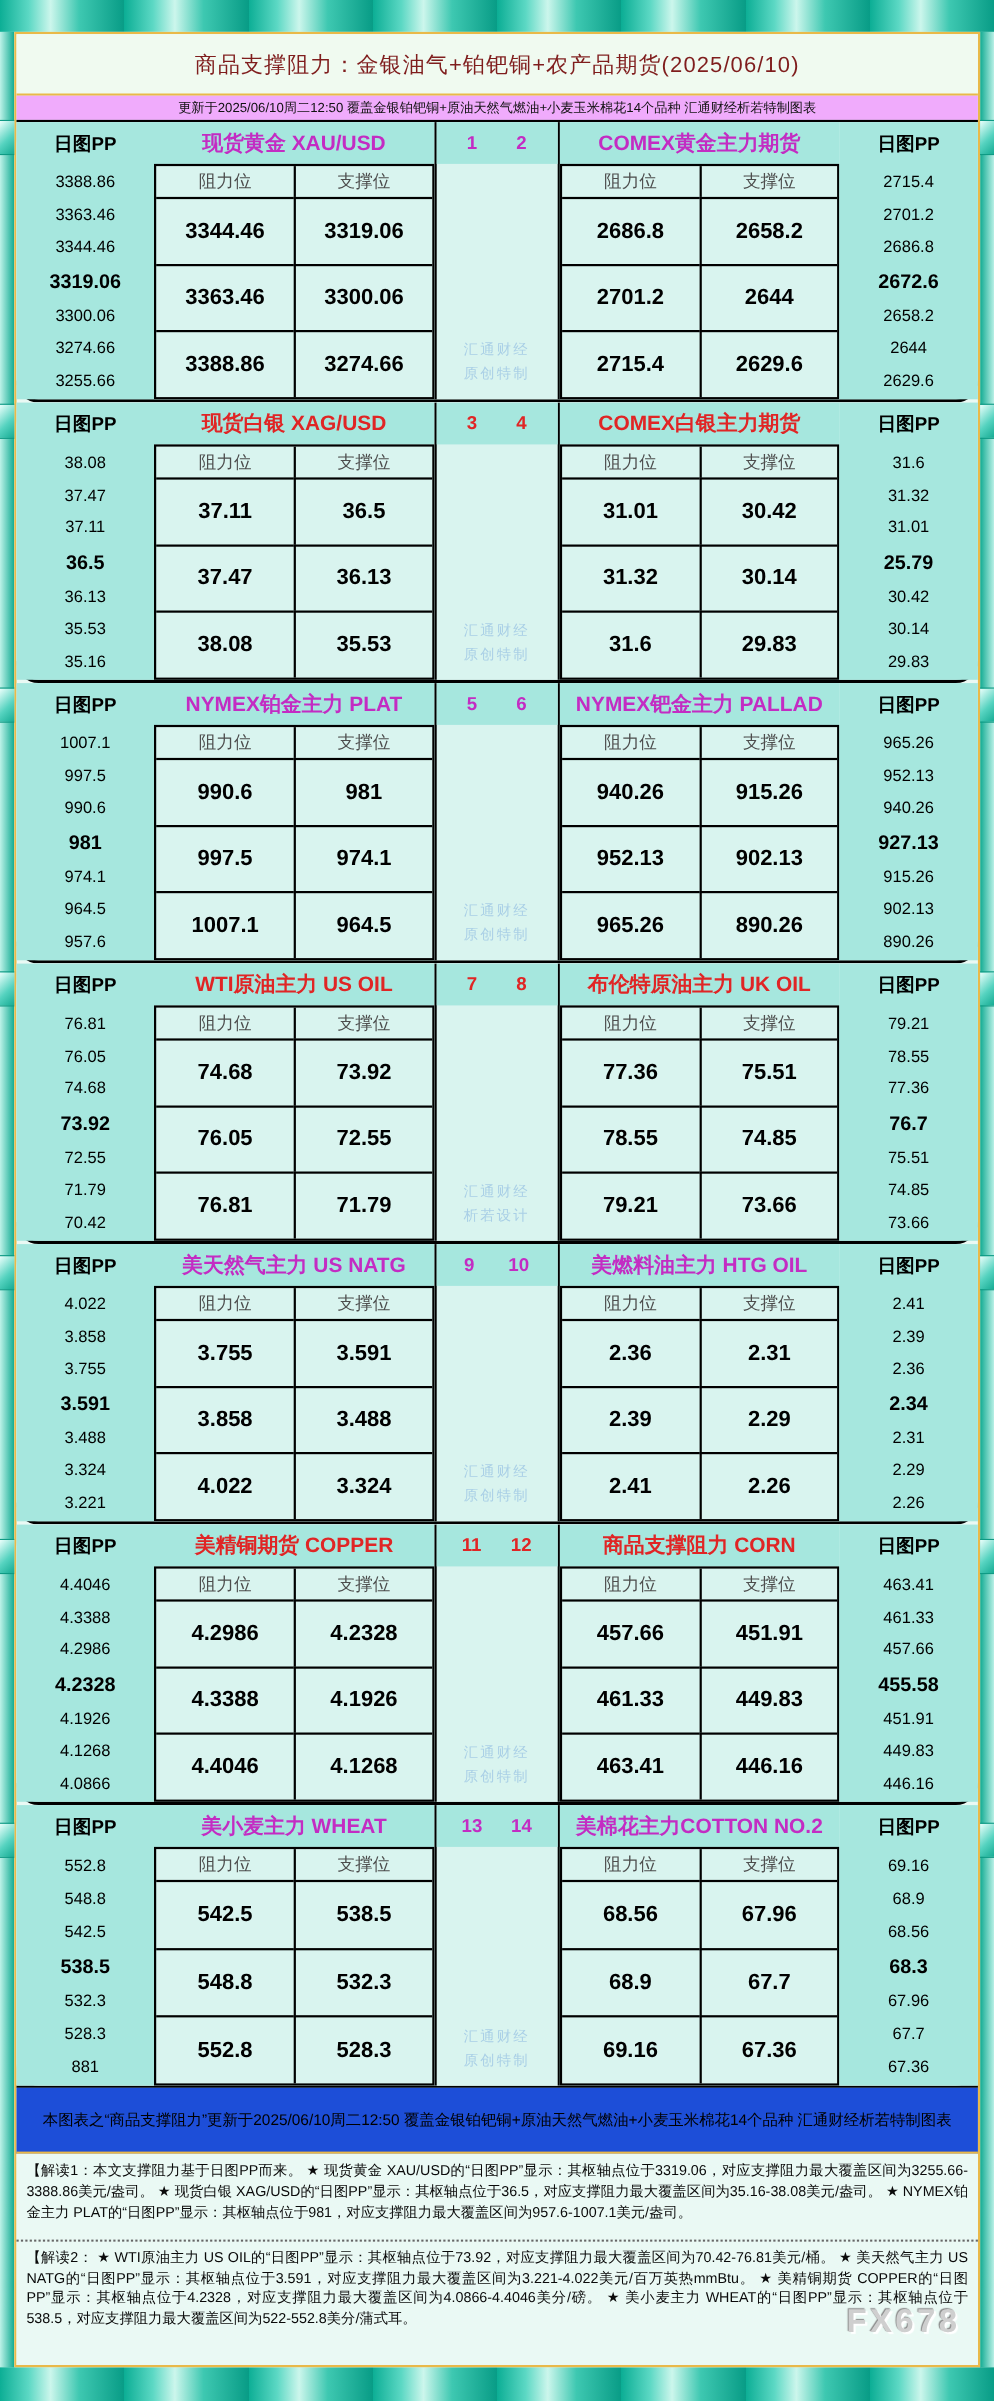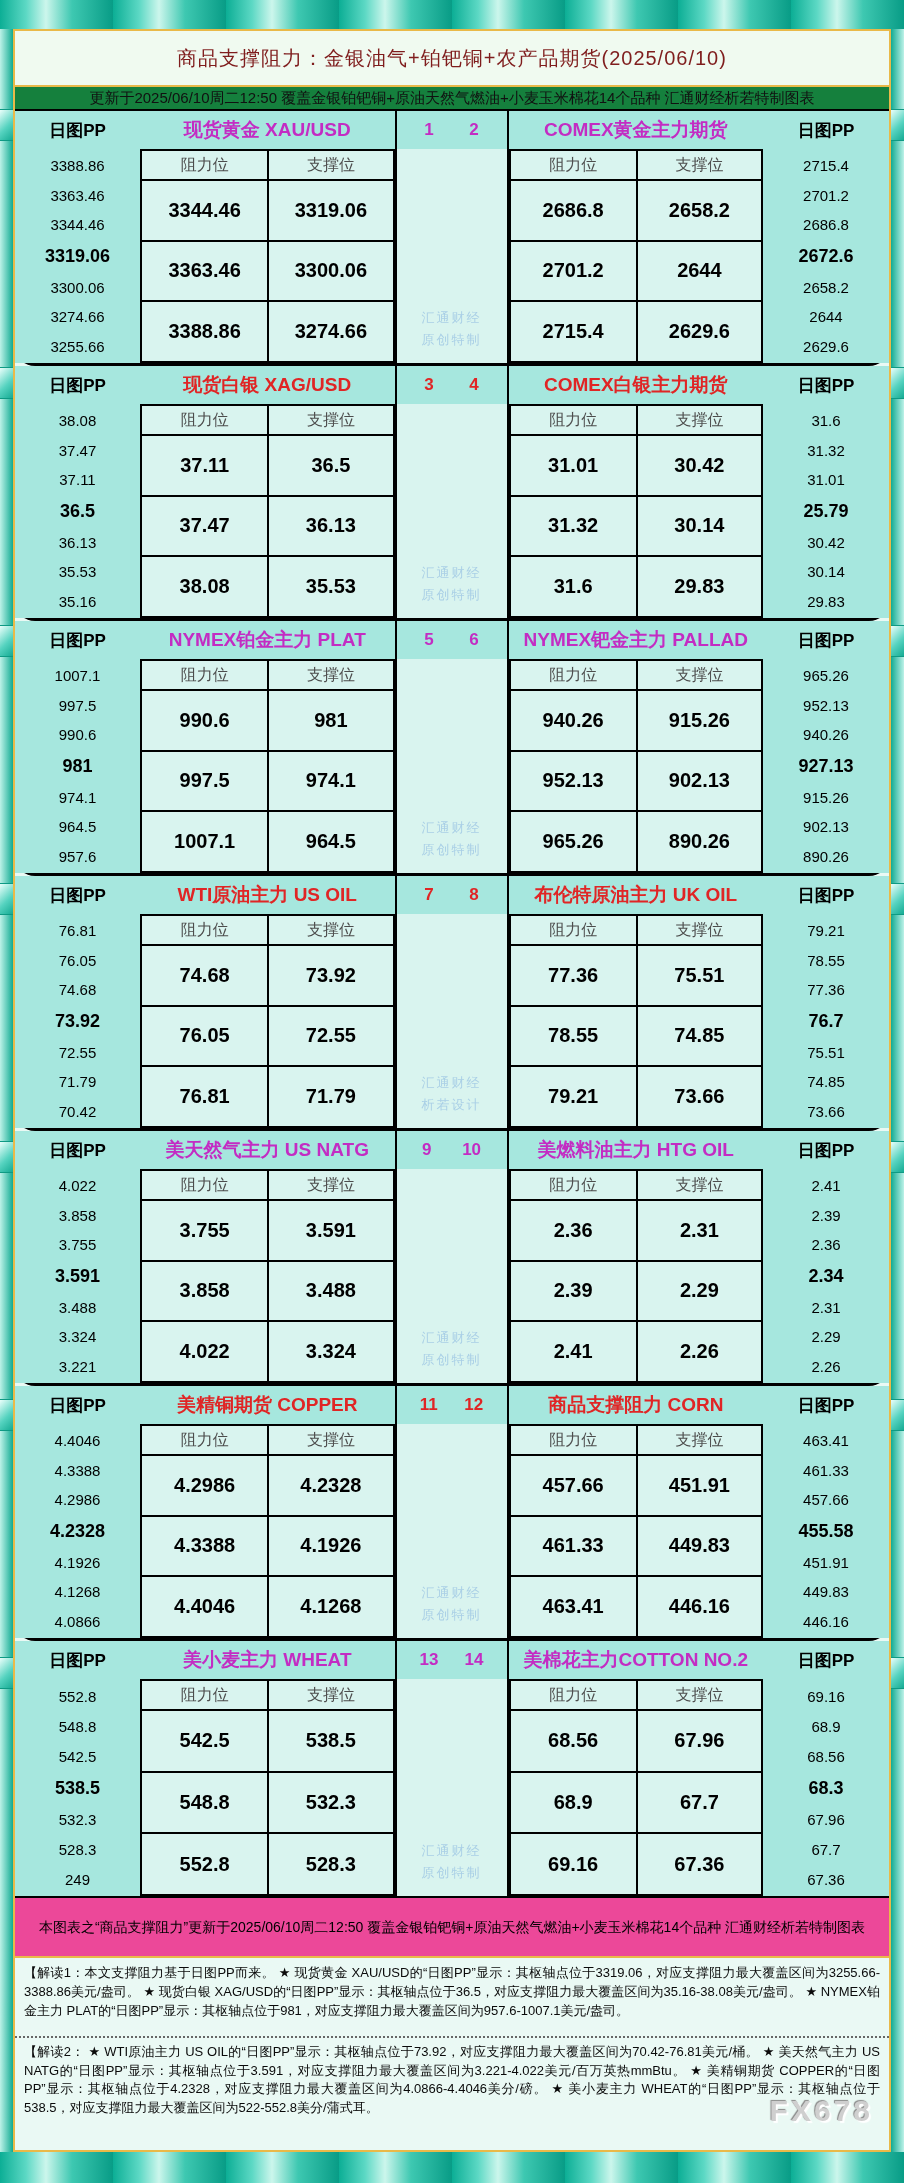--- a/index.html
+++ b/index.html
@@ -22,21 +22,21 @@
   .edge-btn{position:absolute;width:13px;height:30px;z-index:5;
     background:linear-gradient(135deg,#eafffb,#56d3c0 55%,#15ab93);
     border-top:1px solid #0e9a84;border-bottom:1px solid #0e9a84;}
   
   .content{position:absolute;left:13px;top:29px;width:878px;height:2123px;
     border:2px solid #e9b949;box-sizing:border-box;background:#eaf9f4;
     display:flex;flex-direction:column;}
   .title-box{height:54px;flex:none;background:#f0faf0;border-bottom:2px solid #e9b949;
     display:flex;align-items:center;justify-content:center;}
   .title-box span{color:#7f1d1d;font-size:20px;font-weight:normal;letter-spacing:1px;}
-  .subtitle-box{height:22px;flex:none;background:#15803d;color:#111;font-size:15px;
+  .subtitle-box{height:22px;flex:none;background:#f0abfc;color:#111;font-size:12px;
     display:flex;align-items:center;justify-content:center;white-space:nowrap;}
   
   #panels{flex:none;border-top:2px solid #000;border-bottom:2px solid #000;}
   .panel{height:255px;box-sizing:border-box;border-bottom:3px solid #000;display:flex;background:#d9f4ef;border-radius:20px;}
   .panel:last-child{border-bottom:none;}
   .pp-col{width:125px;flex:none;background:#a6e7de;display:flex;flex-direction:column;}
   .pp-col.rcol{width:126px;}
   .pp-head{height:38px;flex:none;display:flex;align-items:center;justify-content:center;
     font-size:17px;font-weight:bold;color:#000;}
   .pp-vals{flex:1;display:flex;flex-direction:column;justify-content:space-around;
@@ -55,21 +55,21 @@
   .t-grid .td{font-size:20px;font-weight:bold;color:#000;}
   .mid-col{width:110px;flex:none;background:#d9f4ef;border-left:2px solid #000;
     border-right:2px solid #000;display:flex;flex-direction:column;}
   .mid-head{height:38px;flex:none;background:#a6e7de;display:flex;align-items:center;
     justify-content:space-around;padding:0 10px;font-size:17px;font-weight:bold;}
   .wm{margin-top:auto;text-align:center;padding-bottom:12px;color:#a9cfe6;
     font-size:13px;line-height:22px;letter-spacing:2px;}
   .magenta .t-title,.magenta .idx{color:#c32cc3;}
   .red .t-title,.red .idx{color:#e02525;}
   
-  .note-box{height:60px;flex:none;border-bottom:2px solid #e9b949;background:#ec4899;
+  .note-box{height:60px;flex:none;border-bottom:2px solid #e9b949;background:#1d4ed8;
     display:flex;align-items:center;justify-content:center;text-align:center;
     font-size:14px;line-height:22px;color:#000;padding:0 14px;box-sizing:border-box;}
   .interp{background:#eaf9f4;color:#0a0a0a;font-size:13px;line-height:19px;
     padding:5px 9px;box-sizing:border-box;text-align:justify;}
   .interp1{height:80px;flex:none;border-bottom:2px dotted #666;}
   .interp2{flex:1;line-height:18.5px;}
   .fx-mark{position:absolute;right:16px;bottom:22px;font-size:30px;font-weight:bold;
     letter-spacing:3px;color:#cfcfcf;
     text-shadow:2px 2px 1px #ffffff,-1px -1px 1px #8a8a8a;z-index:6;margin-left:24px;}
 </style>
@@ -470,21 +470,21 @@
   <div class="panel magenta">
     <div class="pp-col">
       <div class="pp-head">日图PP</div>
       <div class="pp-vals">
         <div class="ppv">552.8</div>
         <div class="ppv">548.8</div>
         <div class="ppv">542.5</div>
         <div class="ppv pivot">538.5</div>
         <div class="ppv">532.3</div>
         <div class="ppv">528.3</div>
-        <div class="ppv">249</div>
+        <div class="ppv">881</div>
       </div>
     </div>
     <div class="table-col">
       <div class="t-title">美小麦主力 WHEAT</div>
       <div class="t-grid">
         <div class="th">阻力位</div>
         <div class="th">支撑位</div>
         <div class="td">542.5</div>
         <div class="td">538.5</div>
         <div class="td">548.8</div>

